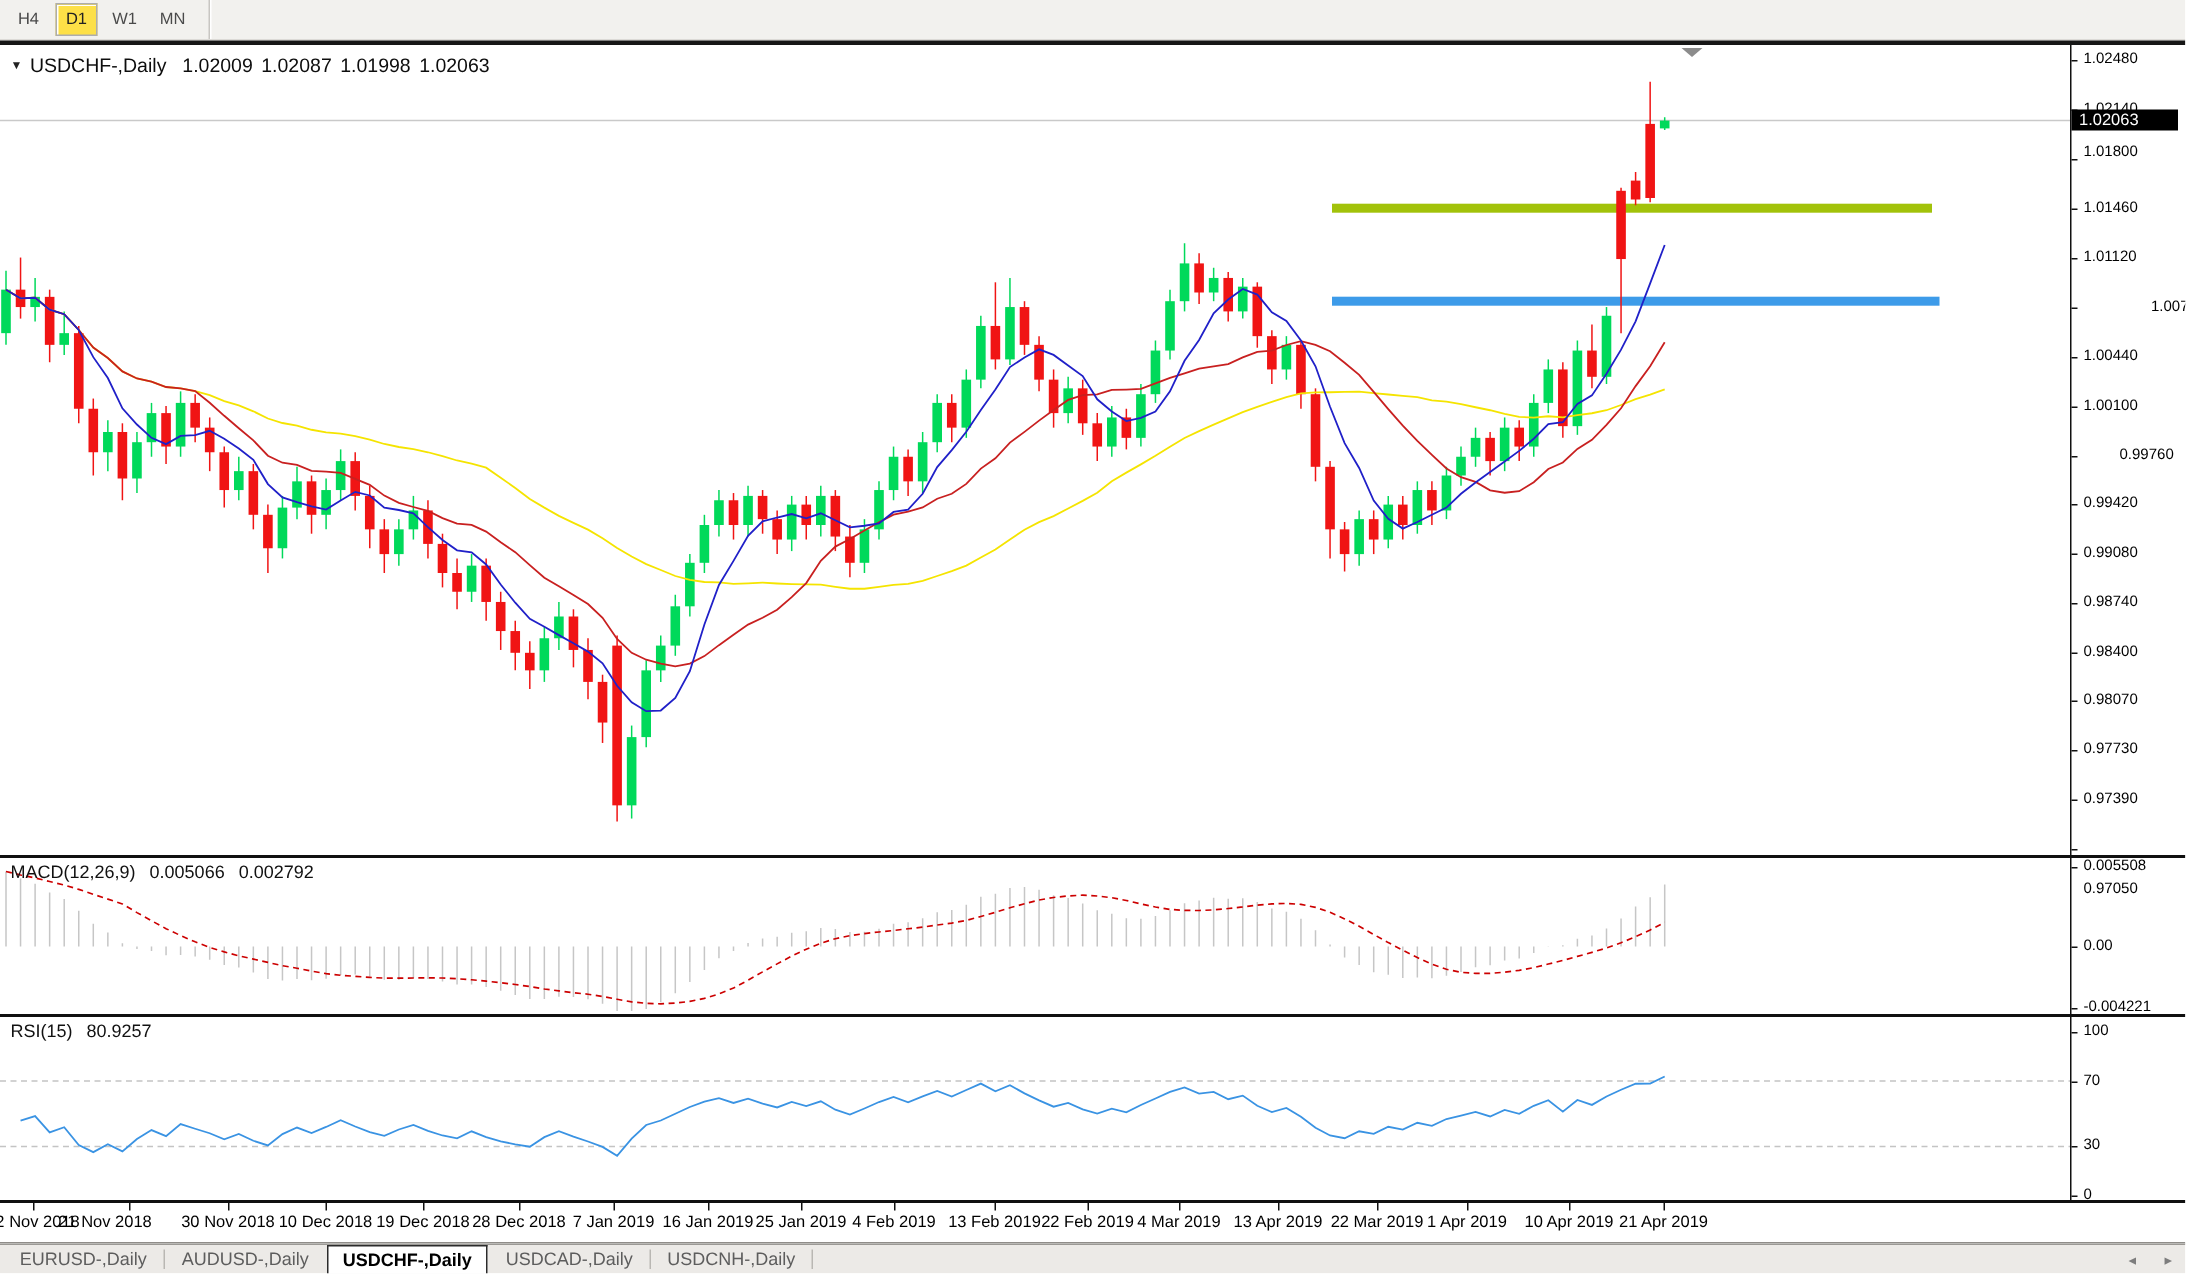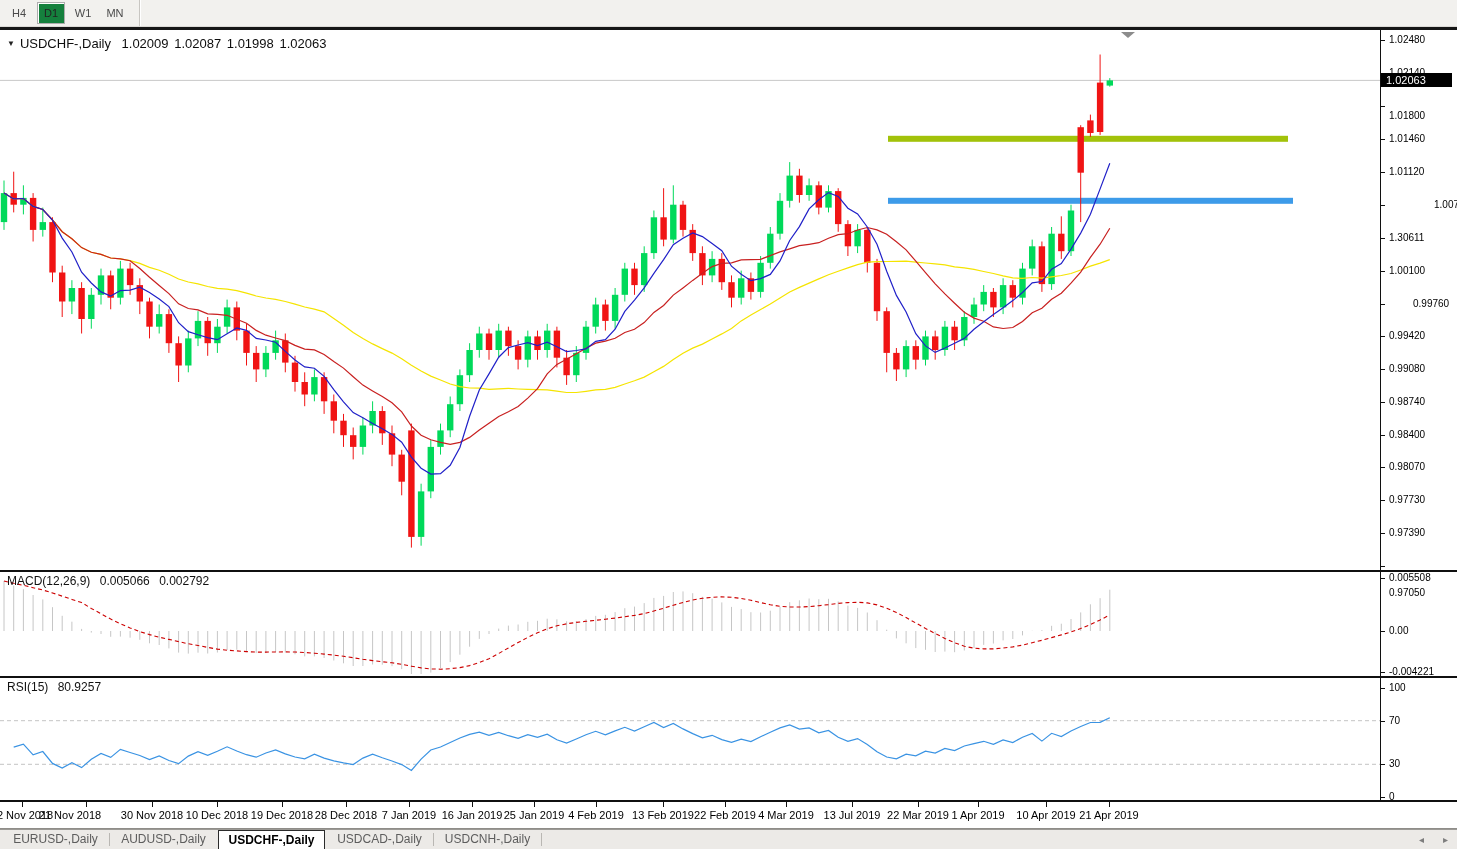--- a/index.html
+++ b/index.html
@@ -3,21 +3,21 @@
 <meta charset="utf-8">
 <style>
   html,body{margin:0;padding:0;background:#fff;}
   .wrap{position:relative;width:1457px;height:849px;background:#fff;overflow:hidden;
         font-family:"Liberation Sans",sans-serif;-webkit-font-smoothing:antialiased;}
   
   .toolbar{position:absolute;left:0;top:0;width:1457px;height:27px;background:#F2F1EE;
            border-bottom:1px solid #DCDAD6;display:flex;align-items:center;padding-left:3px;box-sizing:border-box;}
   .tf-btn{min-width:26px;height:20px;line-height:20px;text-align:center;font-size:11px;color:#4a4a4a;
           margin:0 2px;border:1px solid transparent;cursor:default;}
-  .tf-btn.active{background:#15803d;border:1px solid #ADADAD;box-shadow:inset 1px 1px 0 #fff;color:#222;}
+  .tf-btn.active{background:#fde047;border:1px solid #ADADAD;box-shadow:inset 1px 1px 0 #fff;color:#222;}
   .tb-sep{width:0;height:26px;border-left:1px solid #C8C6C2;border-right:1px solid #FFFFFF;margin-left:8px;}
   .top-black{position:absolute;left:0;top:27px;width:1457px;height:3px;background:#161616;}
   
   .panel{position:absolute;left:0;background:#fff;}
   .hsep{position:absolute;left:0;width:1457px;height:2px;background:#101010;}
   .vaxis-line{position:absolute;left:1380px;top:30px;width:1px;height:772px;background:#101010;}
   .chart-title{position:absolute;left:7px;top:6px;font-size:13px;color:#0d0d0d;white-space:nowrap;}
   .chart-title .tri{font-size:8px;vertical-align:2px;margin-right:5px;color:#222;}
   .chart-title span.v{margin-left:7px;}
   .ind-label{position:absolute;left:7px;top:2px;font-size:12px;color:#111;white-space:nowrap;}
@@ -458,29 +458,29 @@
 
   <div class="hsep" style="top:800px;"></div>
   <div class="vaxis-line"></div>
 
   <div id="axis-col">
       <div class="price-tick" style="top: 40px;"></div>
       <div class="price-label" style="top: 34px;">1.02480</div>
       <div class="price-tick" style="top: 73px;"></div>
       <div class="price-label" style="top: 67px;">1.02140</div>
       <div class="price-tick" style="top: 106px;"></div>
-      <div class="price-label" style="top: 110px;">1.01800</div>
+      <div class="price-label" style="top: 96px;">1.01800</div>
       <div class="price-tick" style="top: 139px;"></div>
       <div class="price-label" style="top: 133px;">1.01460</div>
       <div class="price-tick" style="top: 172px;"></div>
       <div class="price-label" style="top: 166px;">1.01120</div>
       <div class="price-tick" style="top: 205px;"></div>
       <div class="price-label" style="top: 199px; margin-left: 45px;">1.00780</div>
       <div class="price-tick" style="top: 238px;"></div>
-      <div class="price-label" style="top: 232px;">1.30611</div>
+      <div class="price-label" style="top: 232px;">1.00440</div>
       <div class="price-tick" style="top: 271px;"></div>
       <div class="price-label" style="top: 265px;">1.00100</div>
       <div class="price-tick" style="top: 304px;"></div>
       <div class="price-label" style="top: 298px; padding-left: 24px;">0.99760</div>
       <div class="price-tick" style="top: 336px;"></div>
       <div class="price-label" style="top: 330px;">0.99420</div>
       <div class="price-tick" style="top: 369px;"></div>
       <div class="price-label" style="top: 363px;">0.99080</div>
       <div class="price-tick" style="top: 402px;"></div>
       <div class="price-label" style="top: 396px;">0.98740</div>
@@ -532,21 +532,21 @@
       <div class="date-label" style="left: 534px;">25 Jan 2019</div>
       <div class="date-tick" style="left: 596px;"></div>
       <div class="date-label" style="left: 596px;">4 Feb 2019</div>
       <div class="date-tick" style="left: 663px;"></div>
       <div class="date-label" style="left: 663px;">13 Feb 2019</div>
       <div class="date-tick" style="left: 725px;"></div>
       <div class="date-label" style="left: 725px;">22 Feb 2019</div>
       <div class="date-tick" style="left: 786px;"></div>
       <div class="date-label" style="left: 786px;">4 Mar 2019</div>
       <div class="date-tick" style="left: 852px;"></div>
-      <div class="date-label" style="left: 852px;">13 Jul 2019</div>
+      <div class="date-label" style="left: 852px;">13 Apr 2019</div>
       <div class="date-tick" style="left: 918px;"></div>
       <div class="date-label" style="left: 918px;">22 Mar 2019</div>
       <div class="date-tick" style="left: 978px;"></div>
       <div class="date-label" style="left: 978px;">1 Apr 2019</div>
       <div class="date-tick" style="left: 1046px;"></div>
       <div class="date-label" style="left: 1046px;">10 Apr 2019</div>
       <div class="date-tick" style="left: 1109px;"></div>
       <div class="date-label" style="left: 1109px;">21 Apr 2019</div>
     </div>
   <div class="hsep" style="top:828px;height:1px;background:#8f8d89;"></div>

